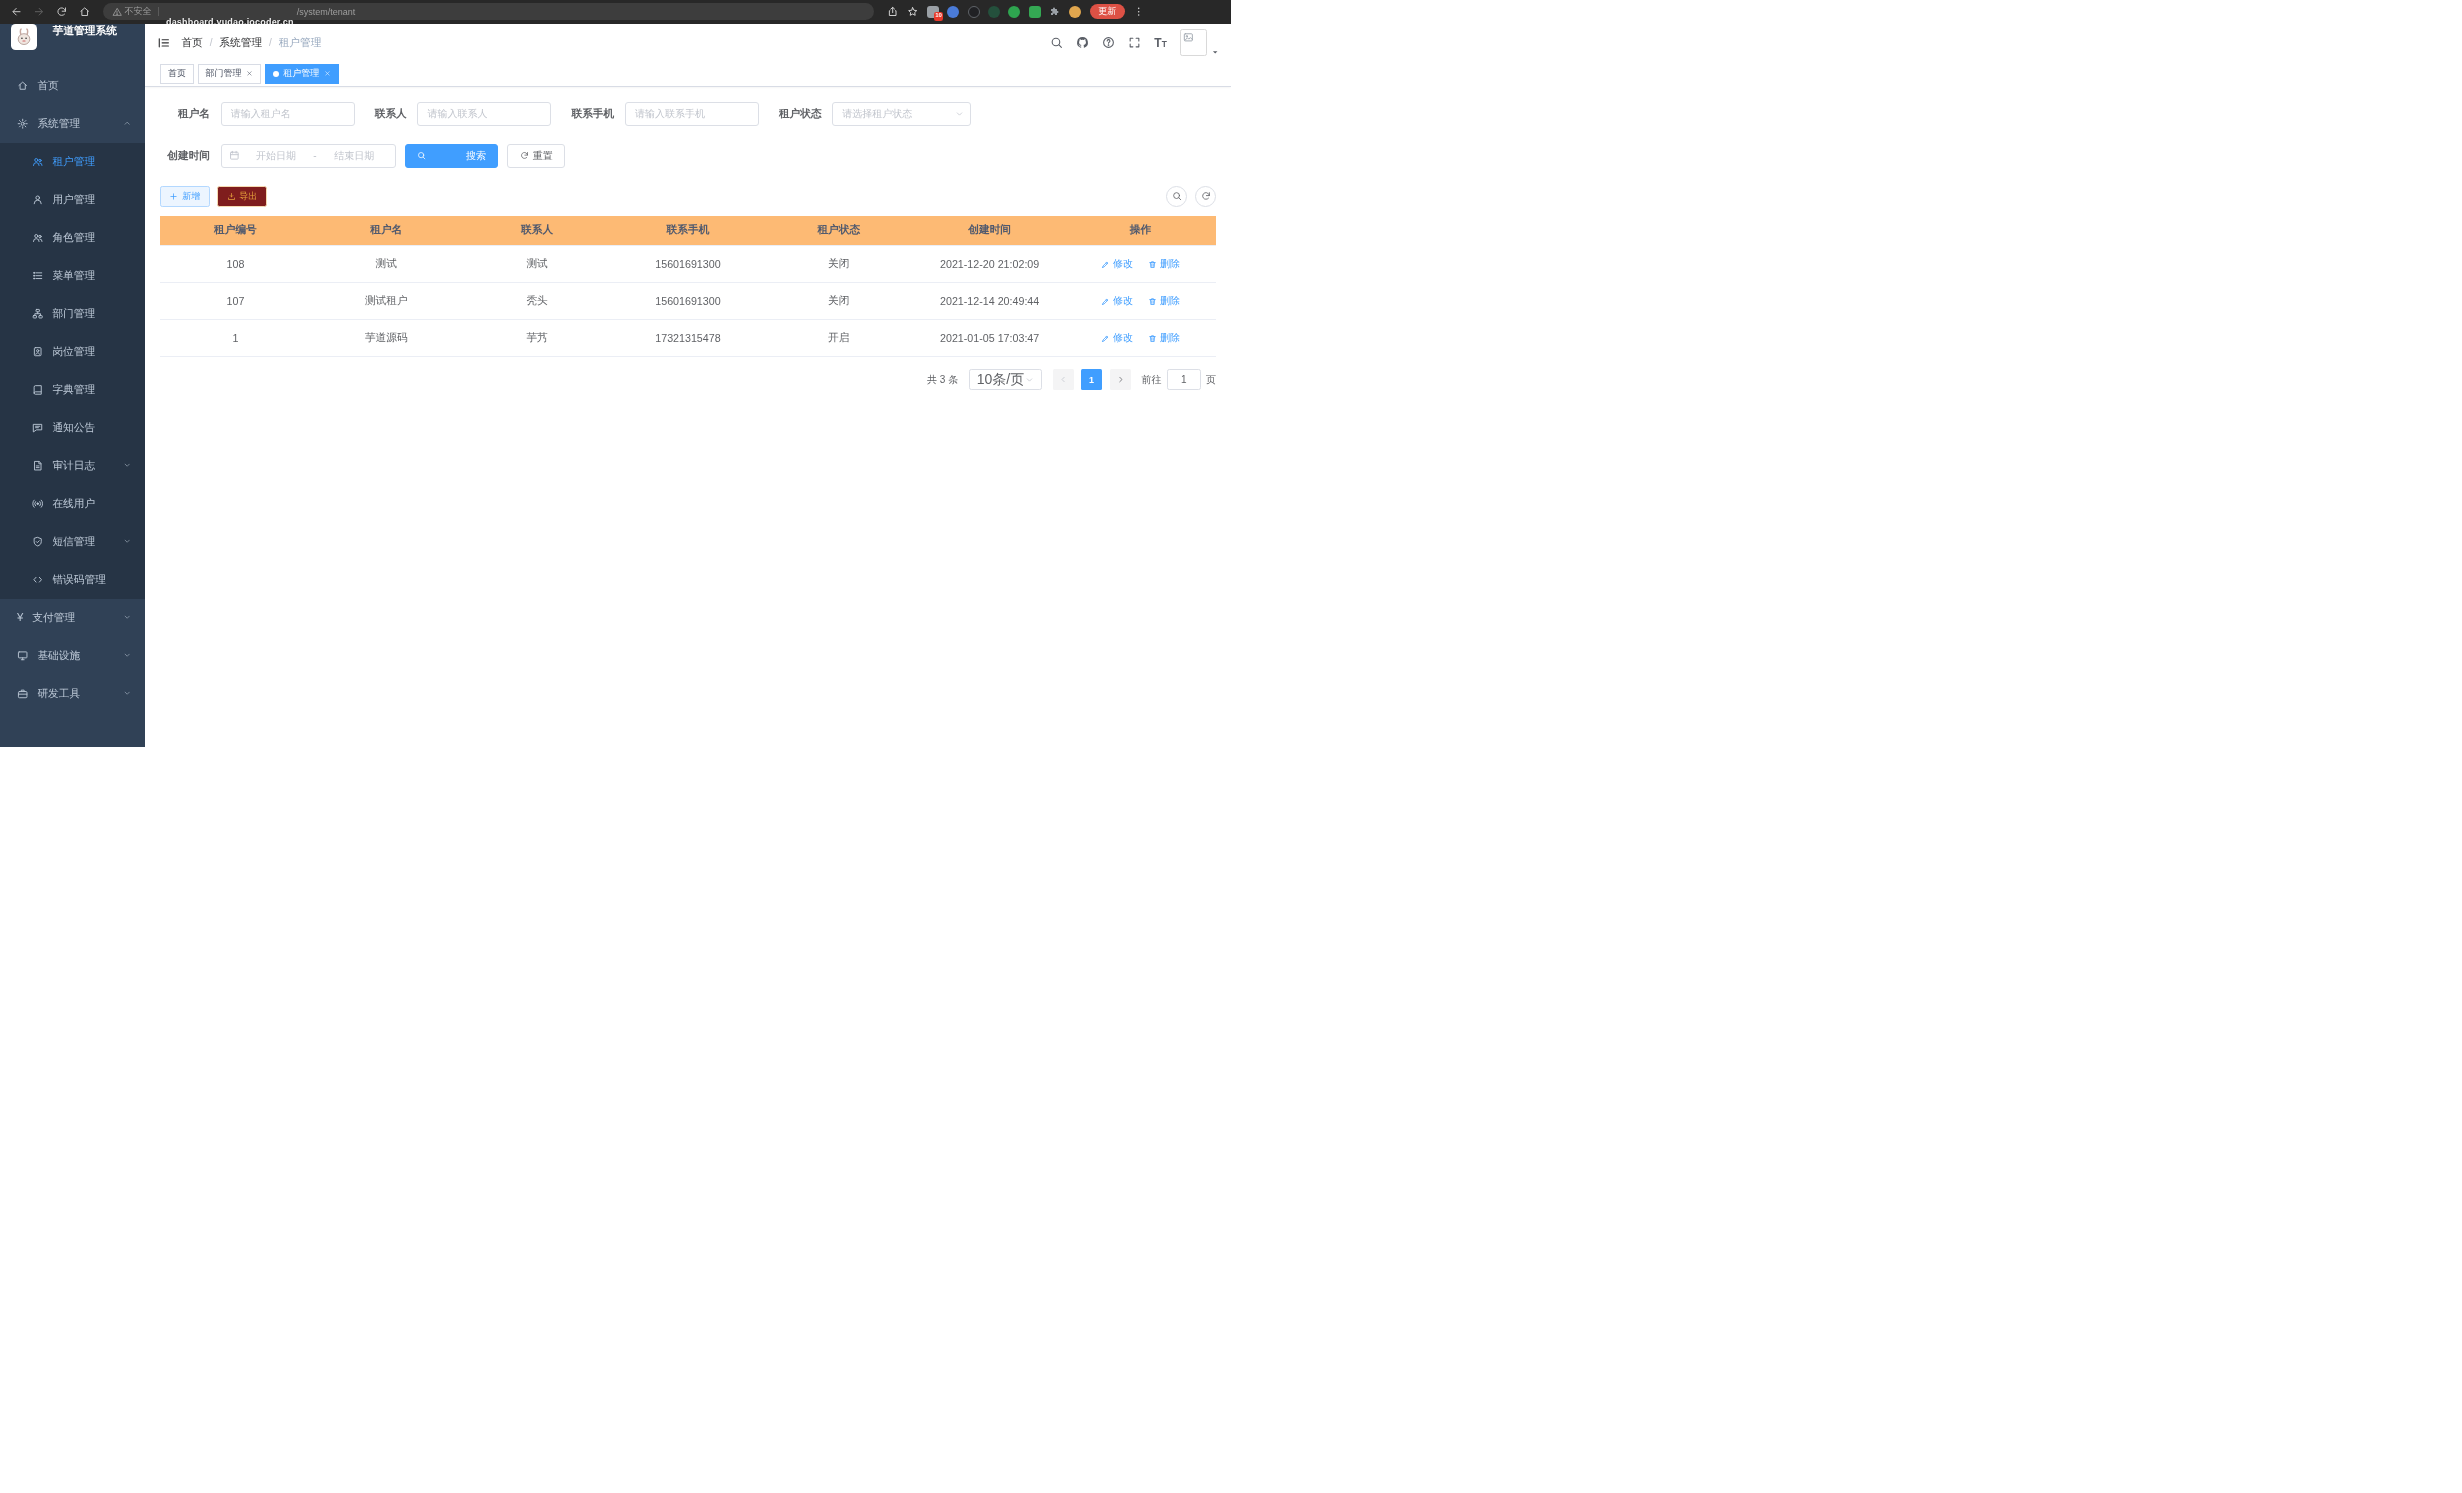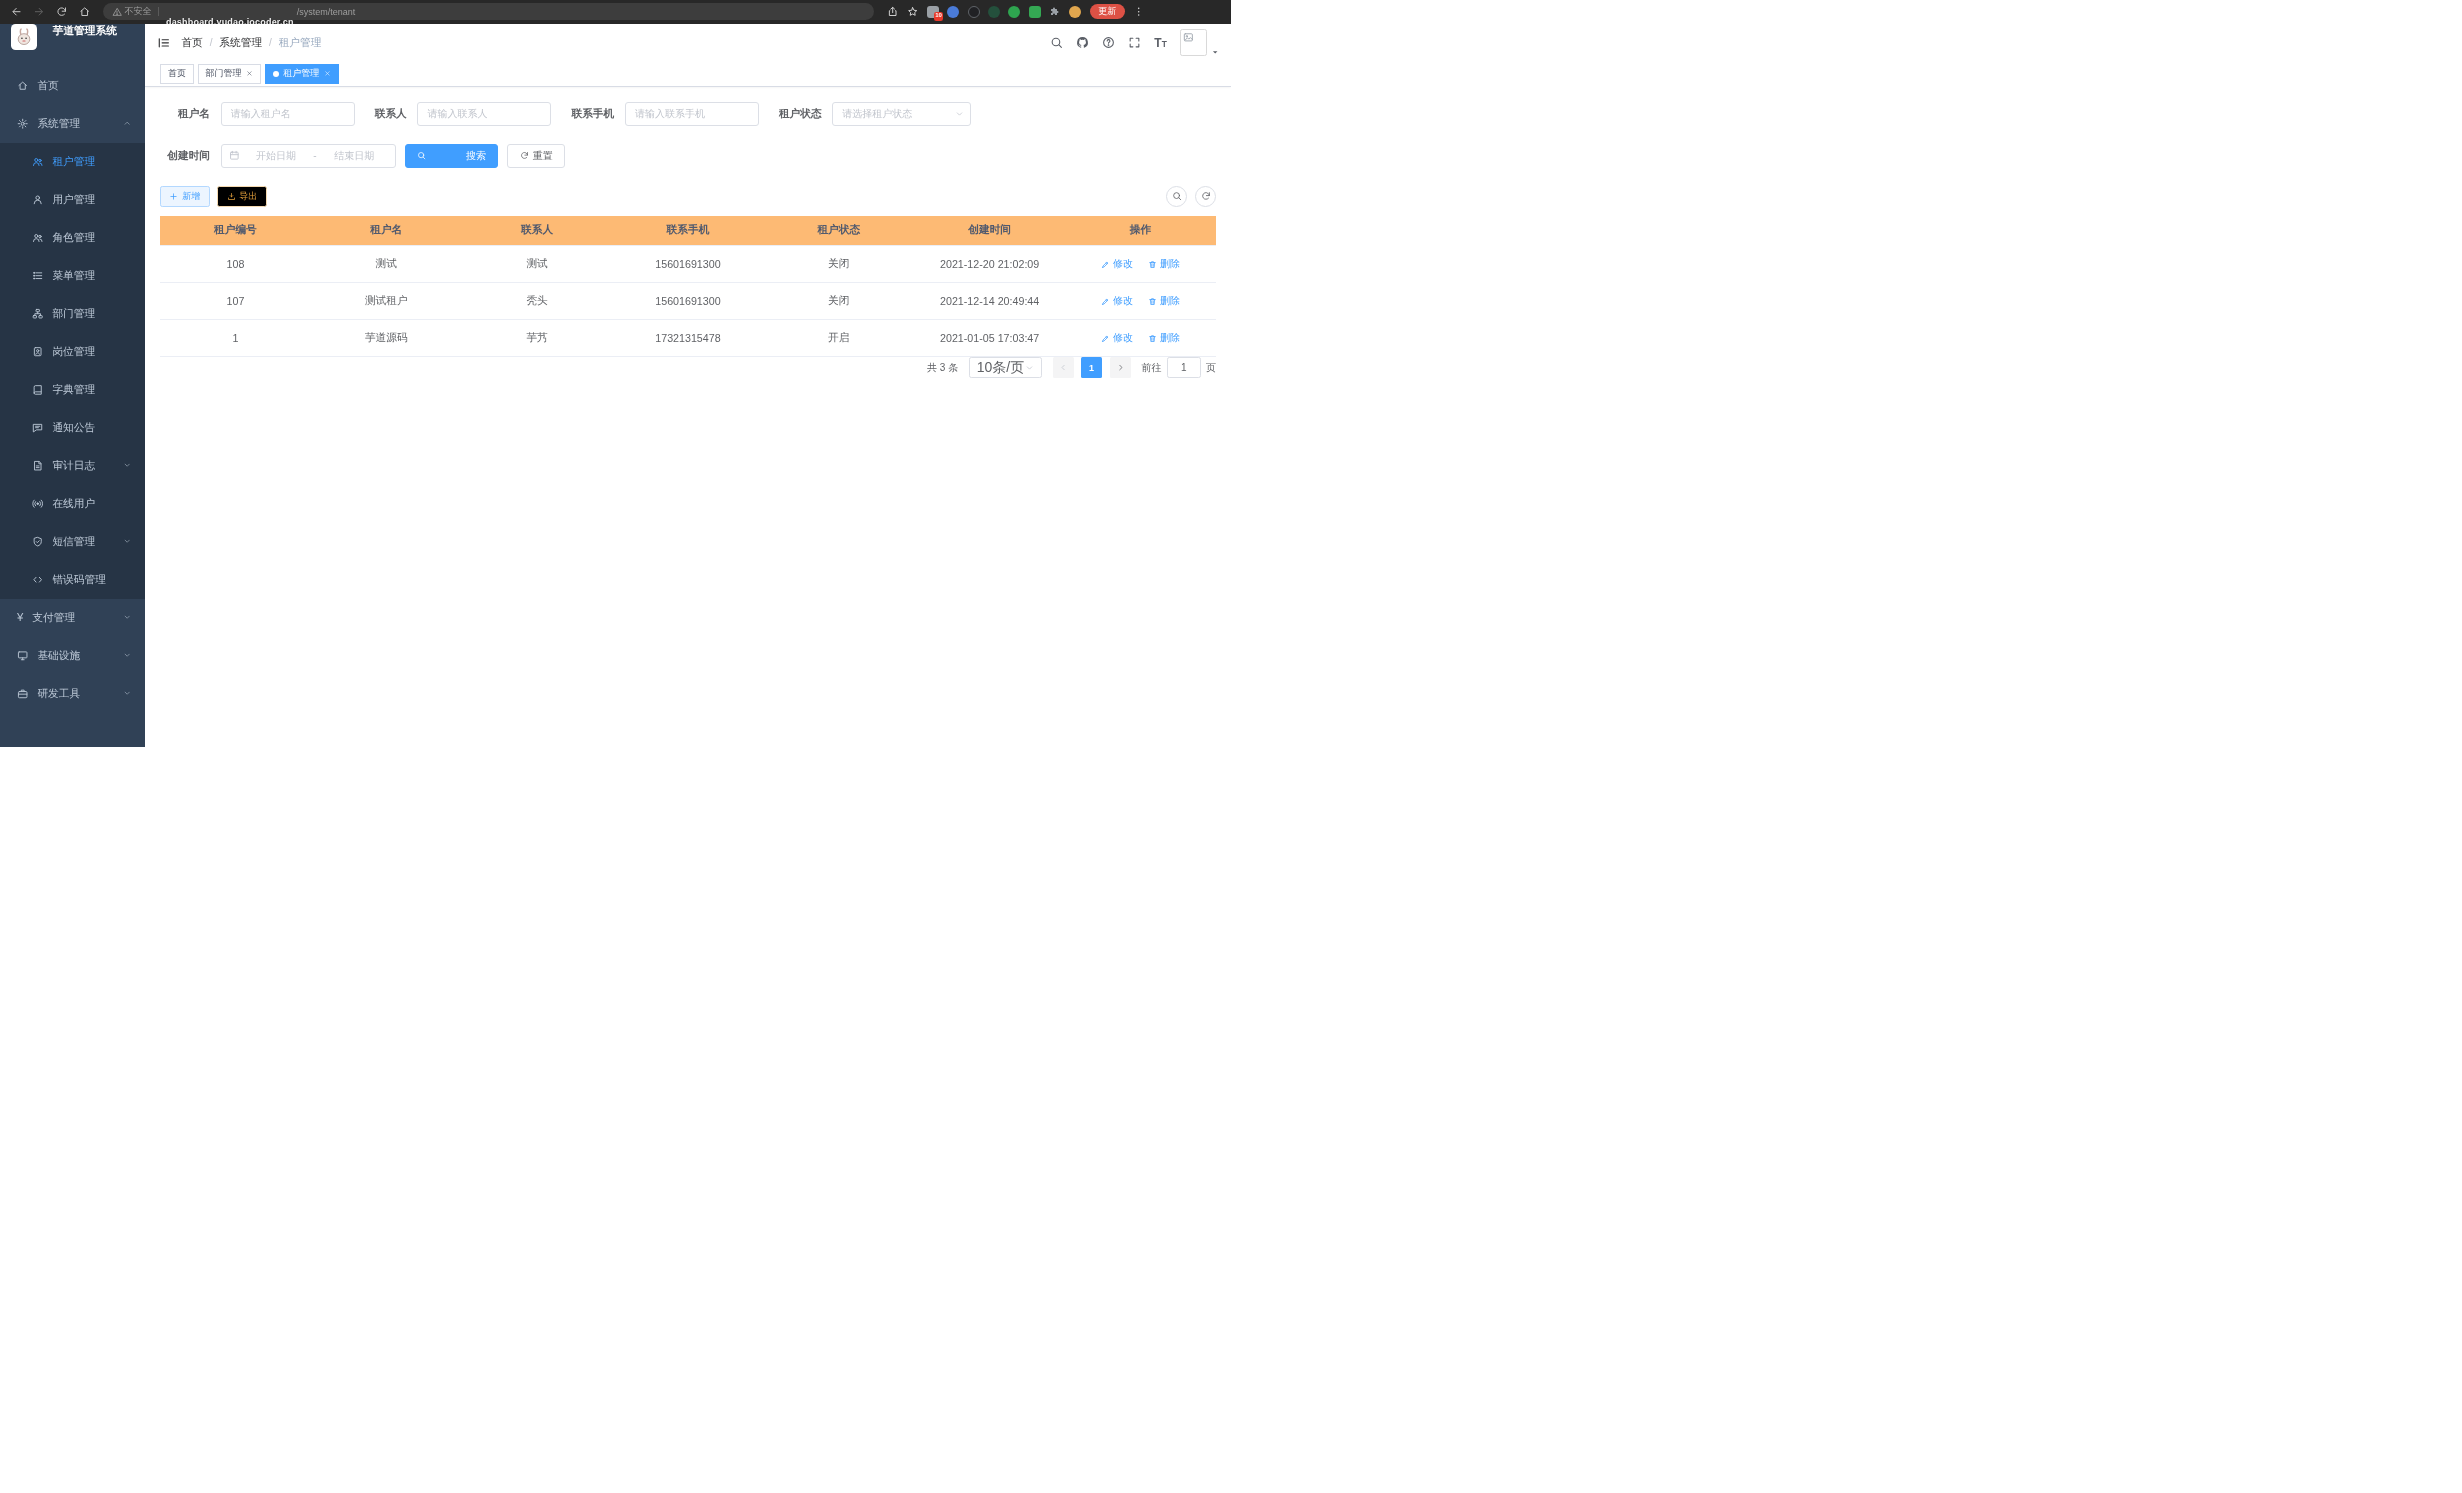--- a/index.html
+++ b/index.html
@@ -85,36 +85,36 @@
   .date-range{width:175px;height:24px;border:0.8px solid #dcdfe6;border-radius:3px;display:flex;align-items:center;padding:0 7.6px;gap:3px;color:#c0c4cc;font-size:10px;cursor:pointer;background:#fff;}
   .date-range .dr-ic{font-size:10.7px;display:flex;}
   .date-range .ph{flex:1;text-align:center;white-space:nowrap;}
   .dr-sep{padding:0 1.5px;}
   .btn{height:24px;border-radius:3px;font-size:10px;display:inline-flex;align-items:center;gap:3.8px;padding:0 11.4px;cursor:pointer;border:0.8px solid #dcdfe6;background:#fff;color:#606266;font-family:inherit;white-space:nowrap;}
   .btn .icon{font-size:9px;display:flex;}
   .btn.primary{background:#409eff;border-color:#409eff;color:#fff;margin-left:9px;gap:40px;}
   .btn.primary+.btn{margin-left:9px;}
   .btn.mini{height:21px;padding:0 8.4px;font-size:9px;border-radius:2.3px;}
   .btn.plain-primary{background:#ecf5ff;border-color:#b3d8ff;color:#409eff;}
-  .btn.plain-warning{background:#000000;border-color:#f5dab1;color:#e6a23c;}
+  .btn.plain-warning{background:#7f1d1d;border-color:#f5dab1;color:#e6a23c;}
   .toolbar-row{display:flex;align-items:center;margin-bottom:9px;}
   .toolbar-row .btn+.btn{margin-left:7.6px;}
   .circle-btns{margin-left:auto;display:flex;gap:7.6px;}
   .circle-btn{width:21px;height:21px;border:0.8px solid #dcdfe6;border-radius:50%;background:#fff;display:flex;align-items:center;justify-content:center;color:#606266;font-size:10px;cursor:pointer;}
 
   
   table{width:100%;border-collapse:collapse;font-size:10.7px;color:#606266;table-layout:fixed;}
   thead th{height:30px;background:#fdba74;color:#515a6e;font-weight:600;border-bottom:0.8px solid #ebeef5;text-align:center;white-space:nowrap;}
   tbody td{height:37px;border-bottom:0.8px solid #ebeef5;text-align:center;white-space:nowrap;}
   .op{color:#409eff;font-size:10px;display:inline-flex;align-items:center;gap:3px;cursor:pointer;text-decoration:none;}
   .op+.op{margin-left:12px;}
   .op .icon{font-size:9px;display:flex;}
 
   
-  .pagination-row{display:flex;align-items:center;justify-content:flex-end;font-size:10px;color:#606266;gap:10.7px;}
+  .pagination-row{display:flex;align-items:center;justify-content:flex-end;margin-top:12px;font-size:10px;color:#606266;gap:10.7px;}
   .page-size{position:relative;width:73px;height:21px;border:0.8px solid #dcdfe6;border-radius:2.3px;display:flex;align-items:center;padding:0 18px 0 6.9px;cursor:pointer;font-size:14px;color:#606266;background:#fff;white-space:nowrap;}
   .pager{display:flex;gap:7.6px;align-items:center;}
   .page-btn{min-width:21px;height:21px;border-radius:1.5px;background:#f4f4f5;display:flex;align-items:center;justify-content:center;font-size:9px;cursor:pointer;color:#606266;padding:0 3px;}
   .page-btn.disabled{color:#c0c4cc;cursor:default;}
   .page-btn.current{background:#409eff;color:#fff;font-weight:600;}
   .goto{display:flex;align-items:center;gap:5.3px;}
   .goto-input{width:34px;height:21px;border:0.8px solid #dcdfe6;border-radius:2.3px;text-align:center;font-size:10px;color:#606266;outline:none;font-family:inherit;}
 </style>
 </head>
 <body>

